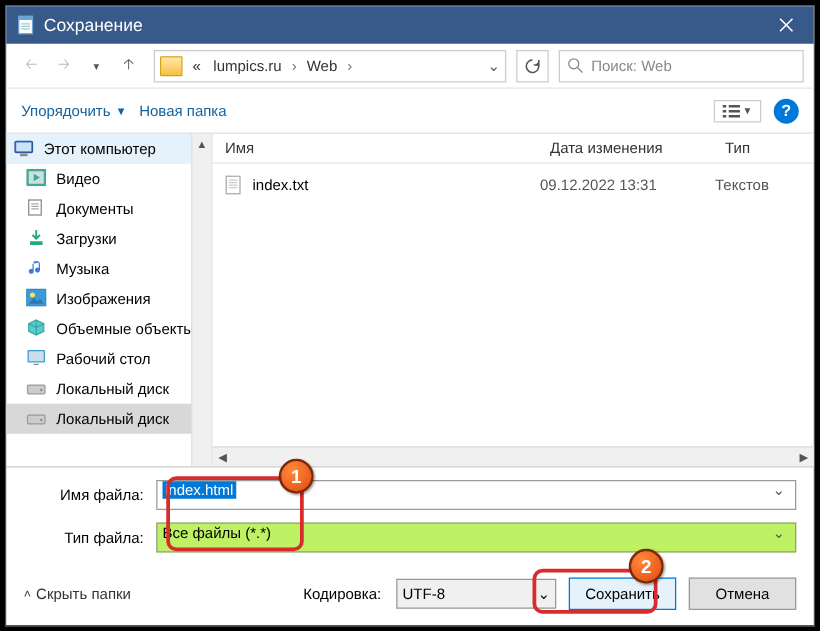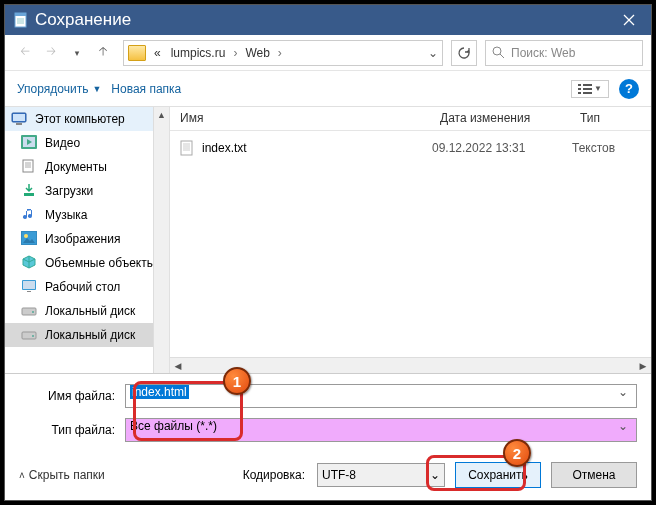--- a/index.html
+++ b/index.html
@@ -1,32 +1,32 @@
 <!DOCTYPE html>
 <html><head>
 <meta charset="utf-8">
 <style>
 *{box-sizing:border-box;margin:0;padding:0;font-family:"Segoe UI",Tahoma,sans-serif;font-size:12px}
 body{background:#000;width:656px;height:505px;padding:4px}
 .window{background:#fff;width:648px;height:497px;display:flex;flex-direction:column;border:1px solid #555}
 .titlebar{background:#385a8a;color:#fff;height:30px;display:flex;align-items:center;padding:0 0 0 8px}
 .titlebar .icon{width:16px;height:16px;margin-right:6px}
-.titlebar .title{flex:1;font-size:17px}
+.titlebar .title{flex:1;font-size:14px}
 .titlebar .close{width:45px;height:30px;display:flex;align-items:center;justify-content:center;color:#fff}
 .navbar{height:36px;display:flex;align-items:center;padding:4px 8px;gap:2px;border-bottom:1px solid #e5e5e5}
 .nav-btn{width:24px;height:24px;display:flex;align-items:center;justify-content:center;color:#555}
 .nav-btn.disabled{color:#bbb}
 .address{flex:1;height:26px;border:1px solid #ccc;display:flex;align-items:center;padding:0 4px;margin:0 6px;gap:6px}
 .address .folder-ico{width:18px;height:16px;background:linear-gradient(#ffe9a6,#f5c142);border:1px solid #d4a017;border-radius:1px}
 .address .crumb{color:#333;padding:0 2px}
 .address .sep{color:#777}
 .address .spacer{flex:1}
 .address .dd{color:#555}
 .refresh{width:26px;height:26px;border:1px solid #ccc;display:flex;align-items:center;justify-content:center;margin-right:6px}
-.search{width:158px;height:26px;border:1px solid #ccc;display:flex;align-items:center;padding:0 6px;color:#888;gap:6px}
+.search{width:196px;height:26px;border:1px solid #ccc;display:flex;align-items:center;padding:0 6px;color:#888;gap:6px}
 .toolbar{height:36px;display:flex;align-items:center;padding:0 12px;gap:10px;border-bottom:1px solid #e0e0e0}
 .tb-link{color:#15639f;display:flex;align-items:center;gap:4px}
 .tb-spacer{flex:1}
 .view-btn{border:1px solid #ccc;padding:2px 6px;display:flex;align-items:center;gap:2px;color:#555}
 .help{width:20px;height:20px;border-radius:50%;background:#0078d7;color:#fff;display:flex;align-items:center;justify-content:center;font-weight:bold;font-size:13px}
 .body{flex:1;display:flex;overflow:hidden;border-bottom:1px solid #ccc}
 .sidebar{width:165px;border-right:1px solid #e0e0e0;overflow:hidden;position:relative}
 .sidebar .item{display:flex;align-items:center;padding:4px 4px 4px 16px;gap:6px;white-space:nowrap;overflow:hidden}
 .sidebar .item.root{padding-left:6px;background:#e5f1fb}
 .sidebar .ico{width:18px;height:16px;flex-shrink:0}
@@ -41,21 +41,21 @@
 .filerow .fname{width:230px}
 .filerow .fdate{width:140px;color:#555}
 .filerow .ftype{color:#555}
 .hscroll{height:16px;background:#f0f0f0;border-top:1px solid #ddd;display:flex;align-items:center}
 .hscroll .arrow{width:16px;text-align:center;color:#555;font-size:9px}
 .hscroll .track{flex:1}
 .bottom{padding:10px 14px 4px}
 .field-row{display:flex;align-items:center;margin-bottom:10px;gap:6px}
 .field-label{width:100px;text-align:right;padding-right:4px}
 .field-input{flex:1;height:24px;border:1px solid #999;padding:0 4px;display:flex;align-items:flex-start;background:#fff}
-.field-input.combo{background:#f0abfc;justify-content:space-between}
+.field-input.combo{background:#bef264;justify-content:space-between}
 .field-input .sel{background:#0078d7;color:#fff;padding:0 2px}
 .field-input .dd{color:#555;padding:0 4px}
 .footer{display:flex;align-items:center;padding:6px 14px 12px;gap:10px}
 .footer .hide{display:flex;align-items:center;gap:4px;color:#333}
 .footer .spacer{flex:1}
 .footer .enc-label{padding-right:2px}
 .footer .enc{width:128px;height:24px;border:1px solid #999;background:#f0f0f0;display:flex;align-items:center;justify-content:space-between;padding:0 4px}
 .btn{width:86px;height:26px;border:1px solid #999;background:#e1e1e1;display:flex;align-items:center;justify-content:center}
 .btn.primary{border:1px solid #0078d7;background:#e5f1fb}
 .annot{position:absolute;border:3px solid #d92b2b;border-radius:8px;pointer-events:none}

